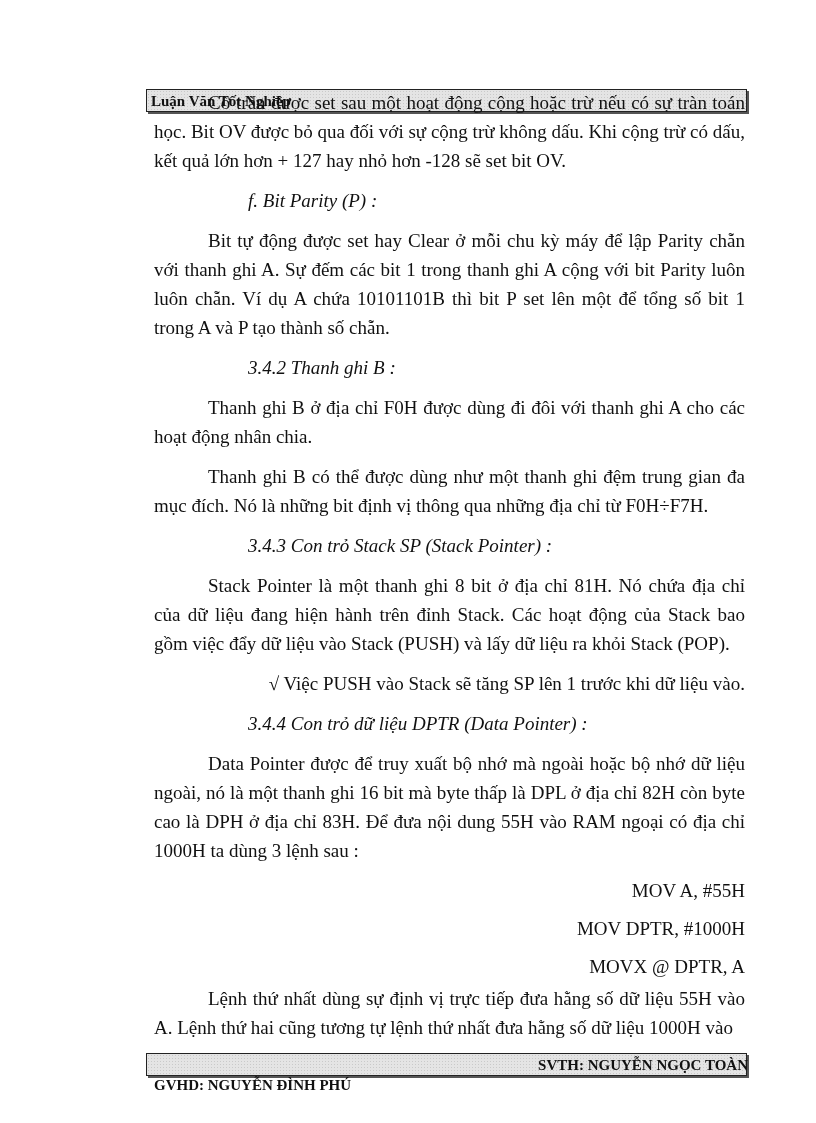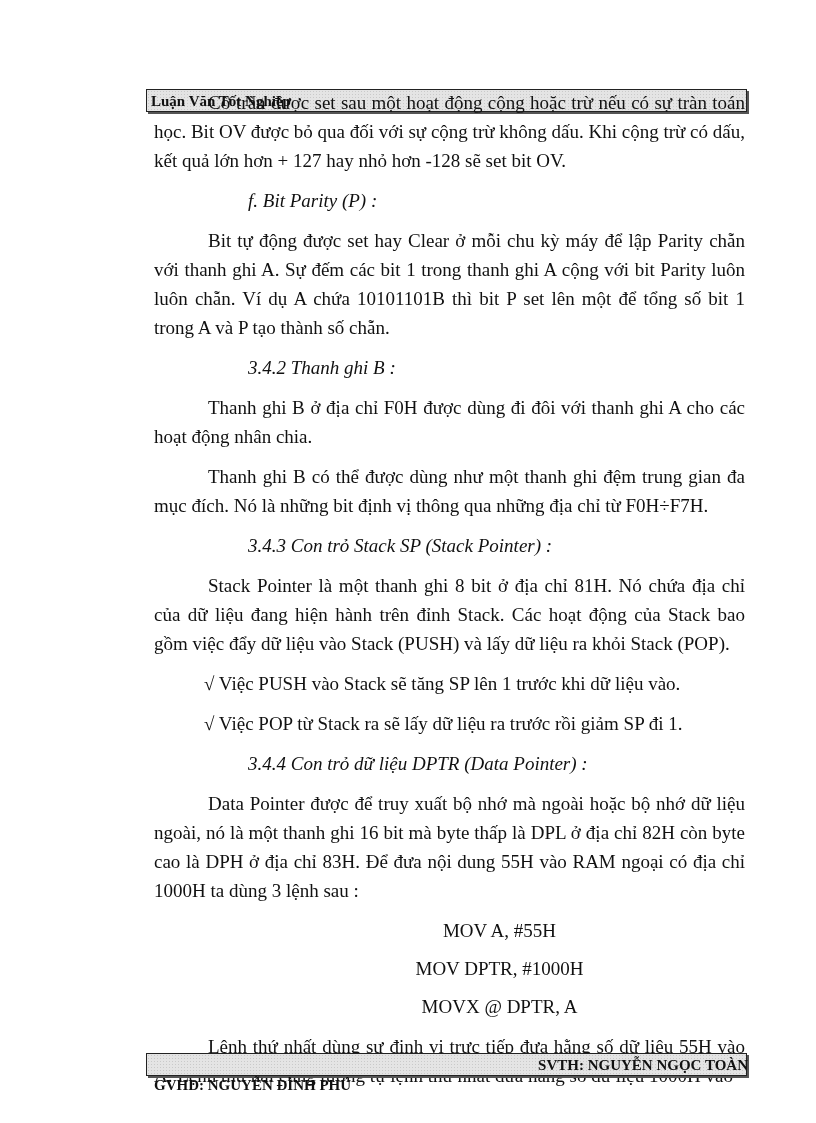--- a/index.html
+++ b/index.html
@@ -13,46 +13,45 @@
   .header { top: 50px; margin-top: 39px; }
   .footer { top: 1053px; }
   .bar-text { position: absolute; top: 2px; font-weight: bold; font-size: 15px; line-height: 18px; white-space: nowrap; }
   .header .bar-text { left: 4px; }
   .footer .left { left: 7px; margin-top: 20px; }
   .footer .right { right: -2px; text-align: center; }
   .content { position: absolute; left: 154px; width: 591px; top: 88px; font-size: 19px; line-height: 29px; }
   p { margin: 0; text-align: justify; text-indent: 54px; }
   .para { margin-bottom: 11px; }
   .heading { font-style: italic; text-indent: 0; padding-left: 94px; margin: 0 0 11px 0; text-align: left; font-family: Liberation Serif, serif; }
-  .bullet { text-indent: 0; padding-left: 50px; margin-bottom: 11px; text-align: left; }
-  .code { text-indent: 0; padding-left: 100px; margin-bottom: 9px; text-align: center; }
+  .bullet { text-indent: 0; padding-left: 50px; margin-bottom: 11px; text-align: right; }
+  .code { text-indent: 0; padding-left: 100px; margin-bottom: 9px; text-align: right; }
   .nomargin { margin-bottom: 0; }
 </style>
 </head>
 <body>
 
 <div class="bar header">
   <span class="bar-text">Luận Văn Tốt Nghiệp</span>
 </div>
 
 <div class="content">
   <p class="para">Cờ tràn được set sau một hoạt động cộng hoặc trừ nếu có sự tràn  toán học. Bit OV được bỏ qua đối với sự cộng trừ không dấu. Khi cộng trừ có dấu, kết quả lớn hơn + 127 hay nhỏ hơn -128 sẽ set bit OV.</p>
   <p class="heading">f. Bit Parity (P) :</p>
   <p class="para">Bit tự động được set hay Clear ở mỗi chu kỳ máy để lập Parity chẵn với thanh ghi A. Sự đếm các bit 1 trong thanh ghi A cộng với bit Parity luôn luôn chẵn. Ví dụ A chứa 10101101B thì bit P set lên một để tổng  số bit 1 trong A và P tạo thành số chẵn.</p>
   <p class="heading">3.4.2 Thanh ghi B :</p>
   <p class="para">Thanh ghi B ở địa chỉ F0H được dùng đi đôi với thanh ghi A cho các hoạt động nhân chia.</p>
   <p class="para">Thanh ghi B có thể được dùng như một thanh ghi đệm trung gian đa mục đích. Nó là những bit định vị thông qua những địa chỉ từ F0H÷F7H.</p>
   <p class="heading">3.4.3 Con trỏ Stack SP (Stack Pointer) :</p>
   <p class="para">Stack Pointer là một thanh ghi 8 bit ở địa chỉ 81H. Nó chứa địa chỉ của dữ liệu đang hiện hành trên đỉnh Stack. Các hoạt động của Stack bao gồm việc đẩy dữ liệu vào Stack (PUSH) và lấy dữ liệu ra khỏi Stack (POP).</p>
   <p class="bullet">√  Việc PUSH vào Stack sẽ tăng SP lên 1 trước khi dữ liệu vào.</p>
-  <p class="bullet">√  Việc POP từ  Stack ra sẽ lấy dữ liệu ra trước rồi giảm SP đi 1.</p>
   <p class="heading">3.4.4 Con trỏ dữ liệu DPTR (Data Pointer) :</p>
   <p class="para">Data Pointer được để truy xuất bộ nhớ mà ngoài hoặc bộ nhớ dữ liệu ngoài, nó là một thanh ghi 16 bit mà byte thấp là DPL ở địa chỉ 82H còn byte cao là DPH ở địa chỉ 83H. Để đưa nội dung 55H vào RAM ngoại có địa  chỉ 1000H ta dùng 3 lệnh sau :</p>
   <p class="code">MOV A, #55H</p>
   <p class="code">MOV DPTR, #1000H</p>
-  <p class="code" style="margin-bottom:11px">MOVX @ DPTR, A</p>
+  <p class="code" style="margin-bottom:3px">MOVX @ DPTR, A</p>
   <p class="nomargin">Lệnh thứ nhất dùng sự định vị trực tiếp đưa hằng số dữ liệu 55H vào A. Lệnh thứ hai cũng tương tự lệnh thứ nhất đưa hằng số  dữ liệu 1000H vào</p>
 </div>
 
 <div class="bar footer">
   <span class="bar-text left">GVHD: NGUYỄN ĐÌNH PHÚ</span>
   <span class="bar-text right">SVTH: NGUYỄN NGỌC TOÀN</span>
 </div>
 
 </body></html>

